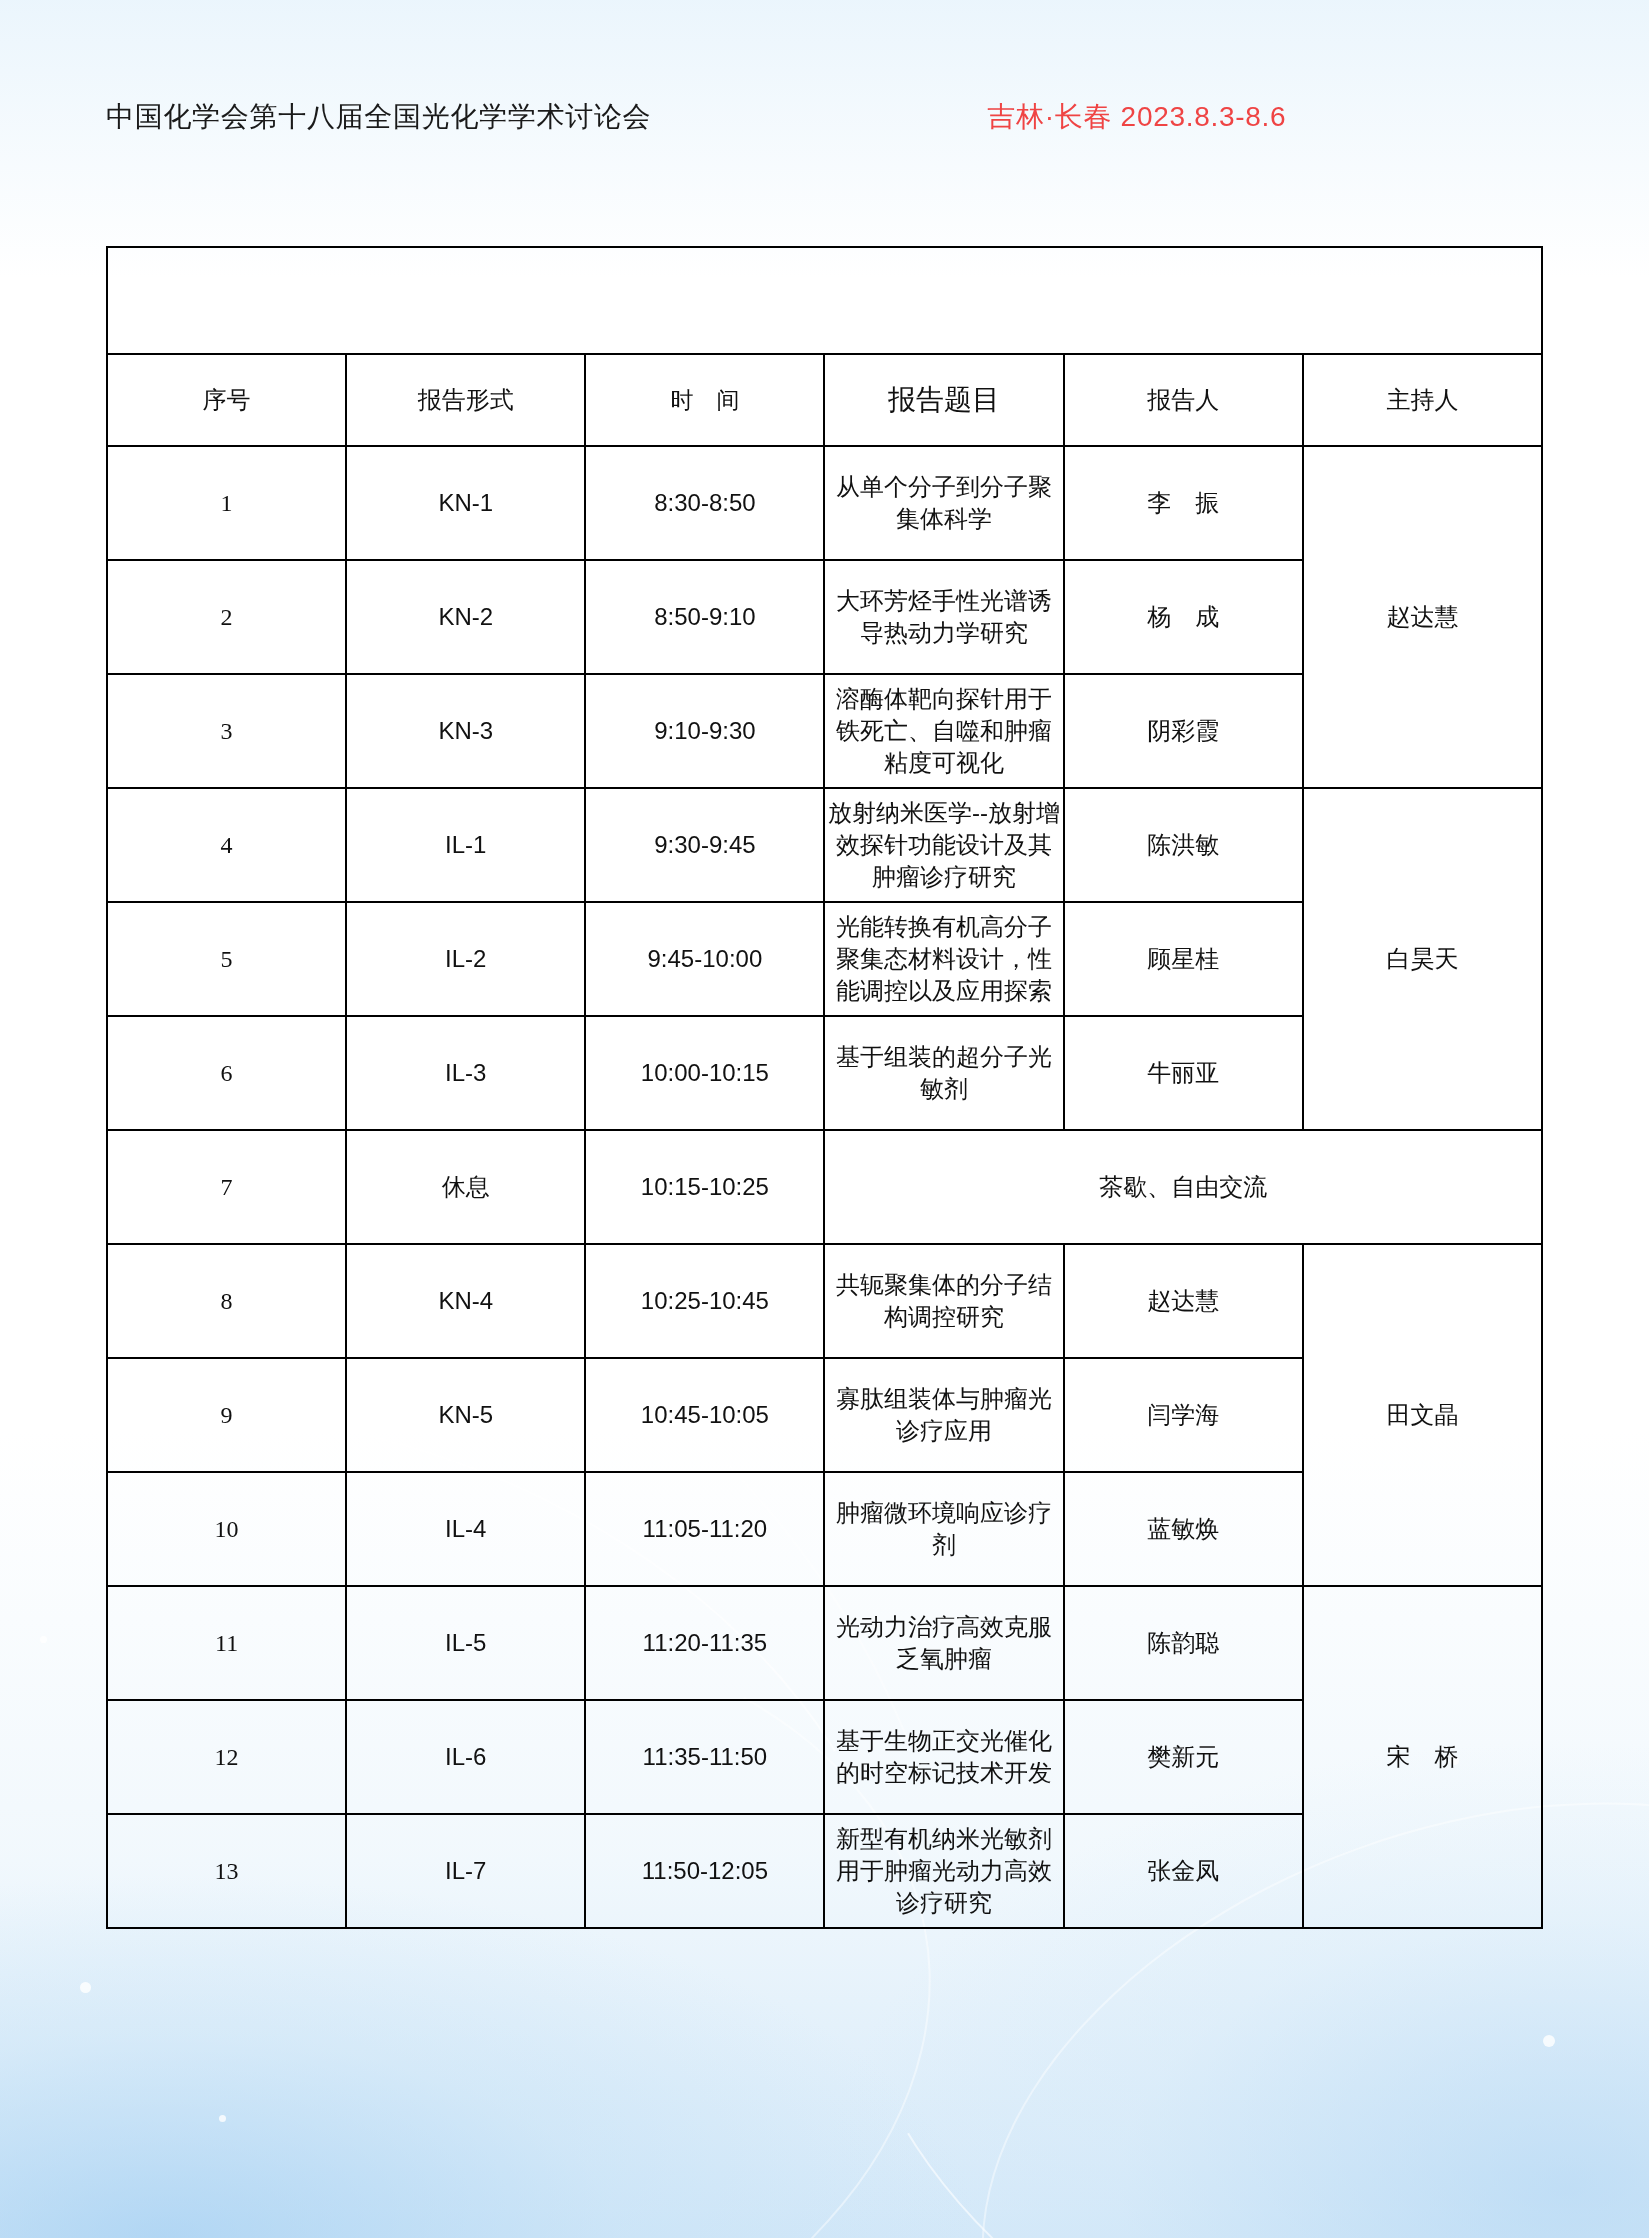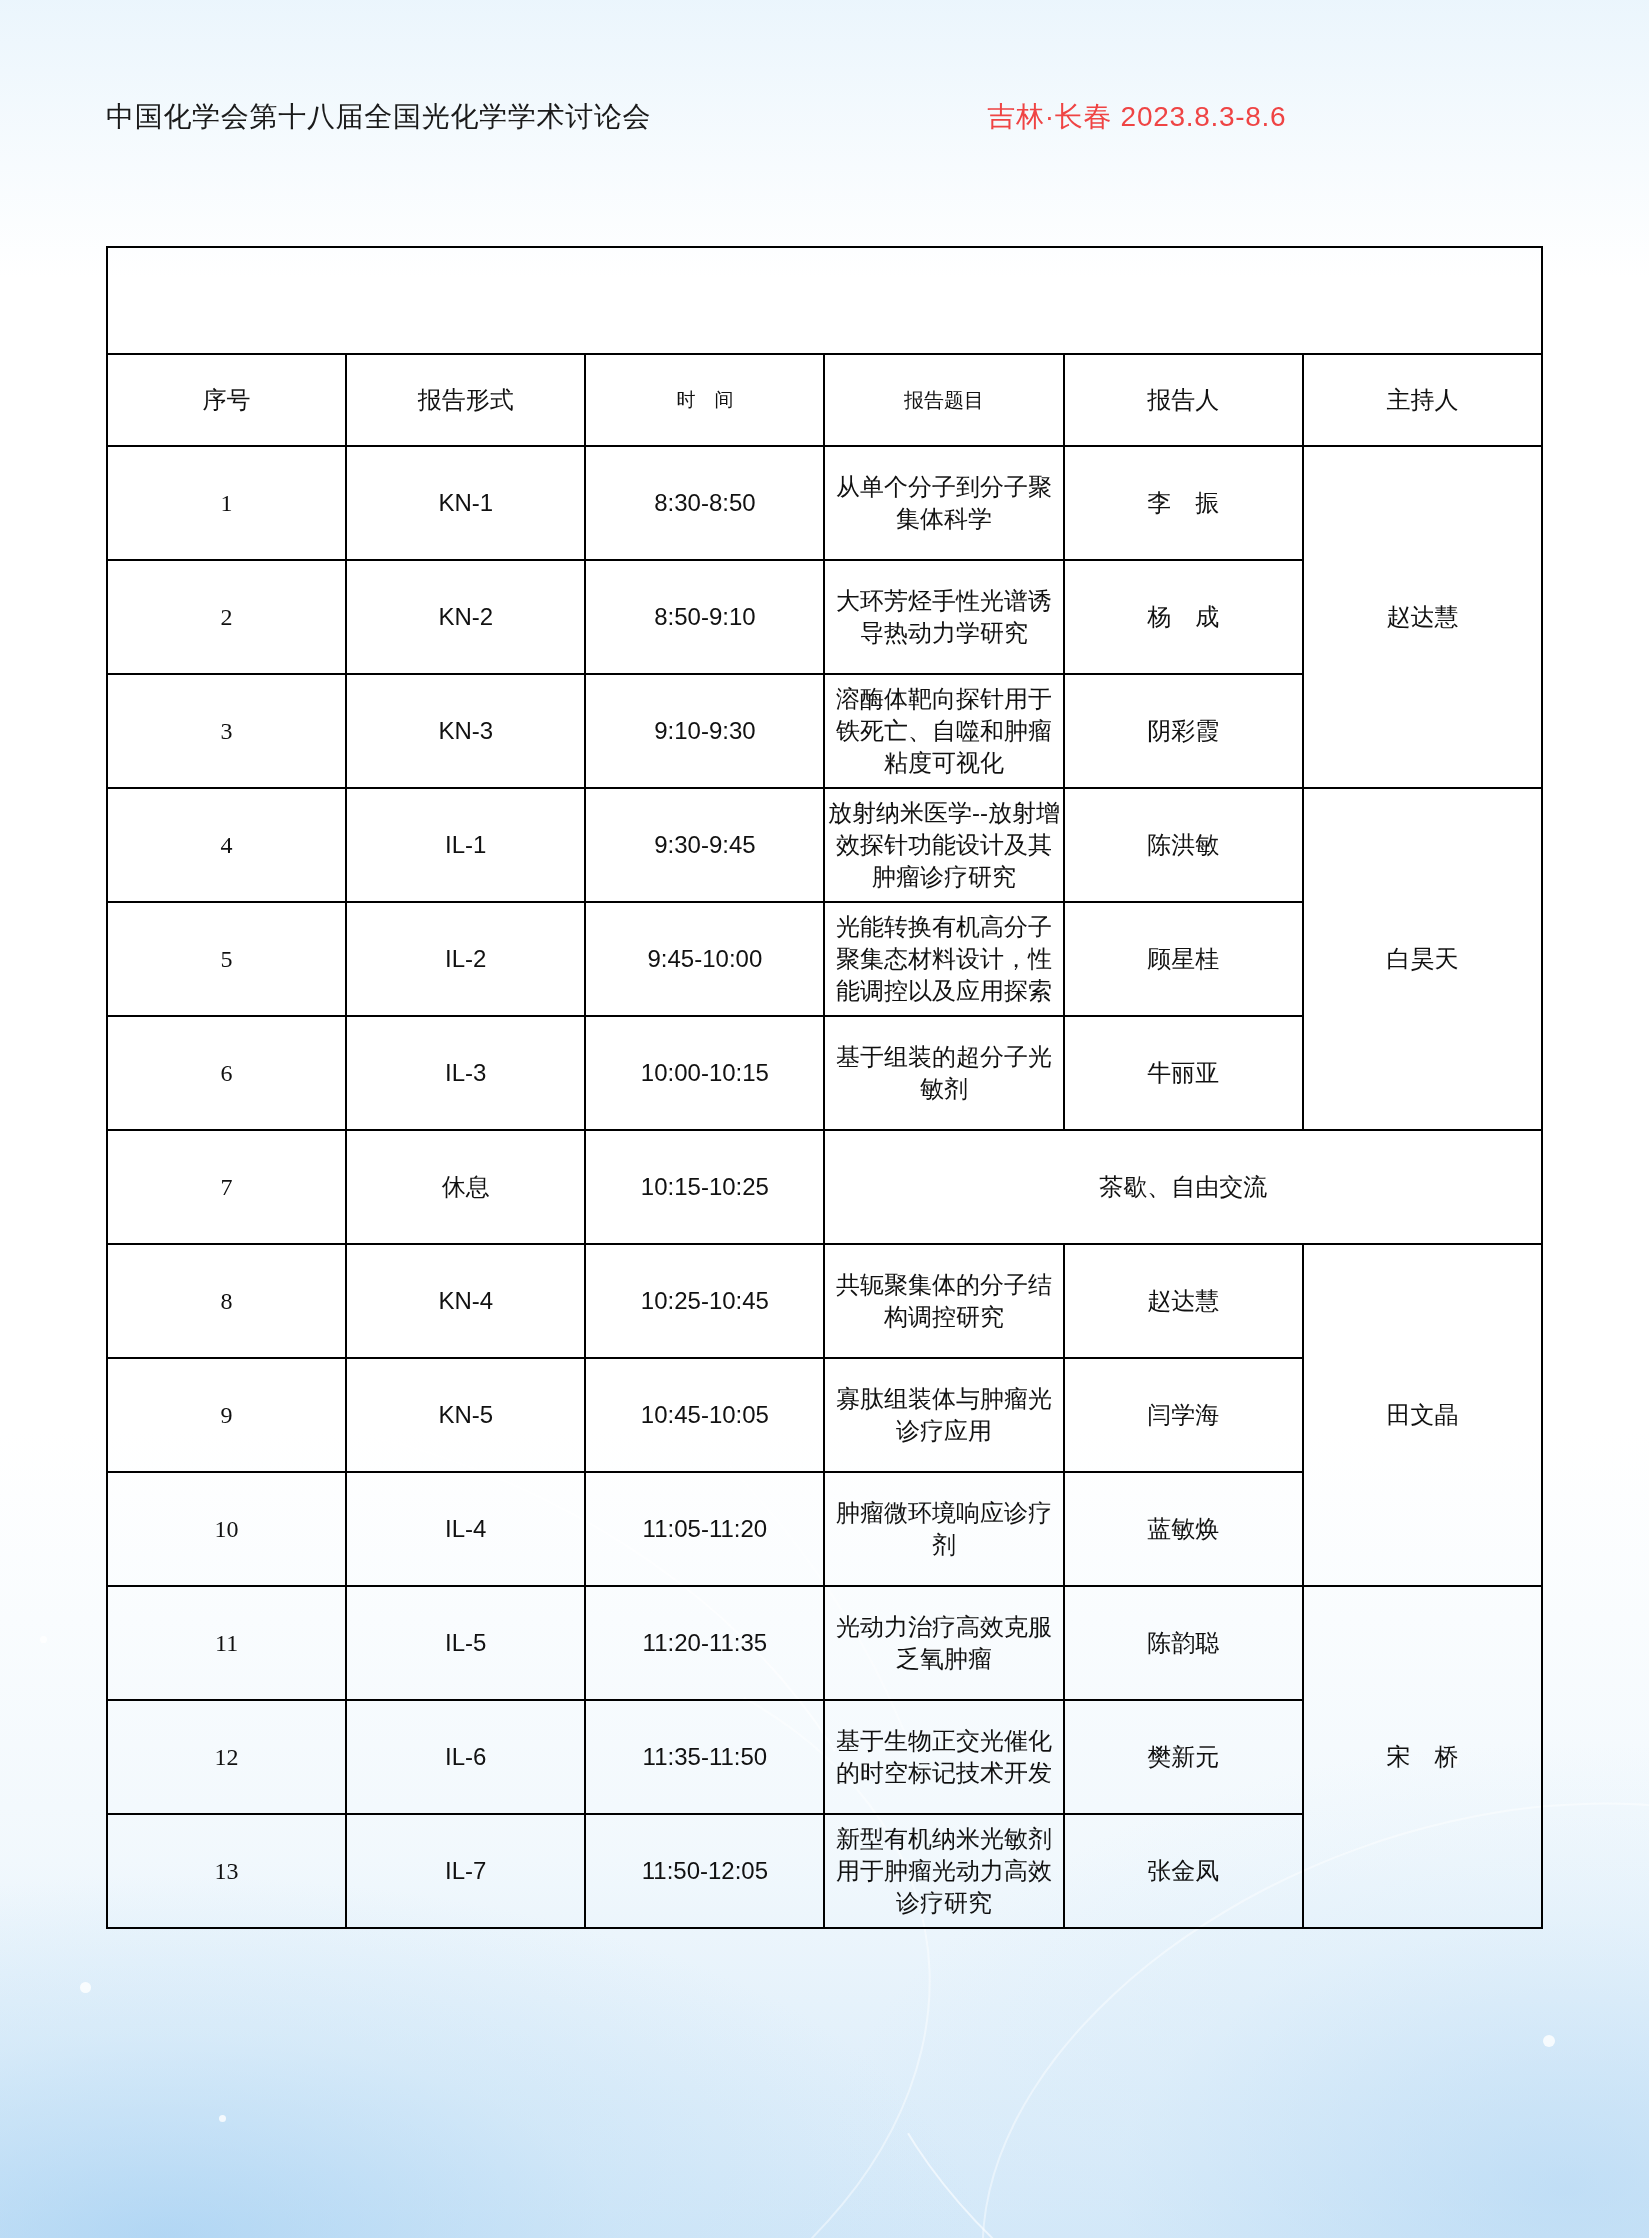--- a/index.html
+++ b/index.html
@@ -125,22 +125,22 @@
     color: #111;
   }
 
   tr.body-row td {
     height: 112px;
     font-size: 24px;
     color: #111;
   }
   td.c-no { width: 73px; font-family: Liberation Serif, serif; }
   td.c-form { width: 118px; border-radius: 8px; }
-  td.c-time { width: 170px; font-size: 19px; }
-  td.c-title { width: 770px; font-size: 20px; padding: 0 14.6px; }
+  td.c-time { width: 170px; font-size: 23px; }
+  td.c-title { width: 770px; font-size: 28px; padding: 0 14.6px; }
   td.c-speaker { width: 133px; }
   td.c-chair { width: 163px; margin-left: 21px; }
 
   .break-row td {
     background: #f7c9a4;
   }
 </style>
 </head>
 <body>
 

